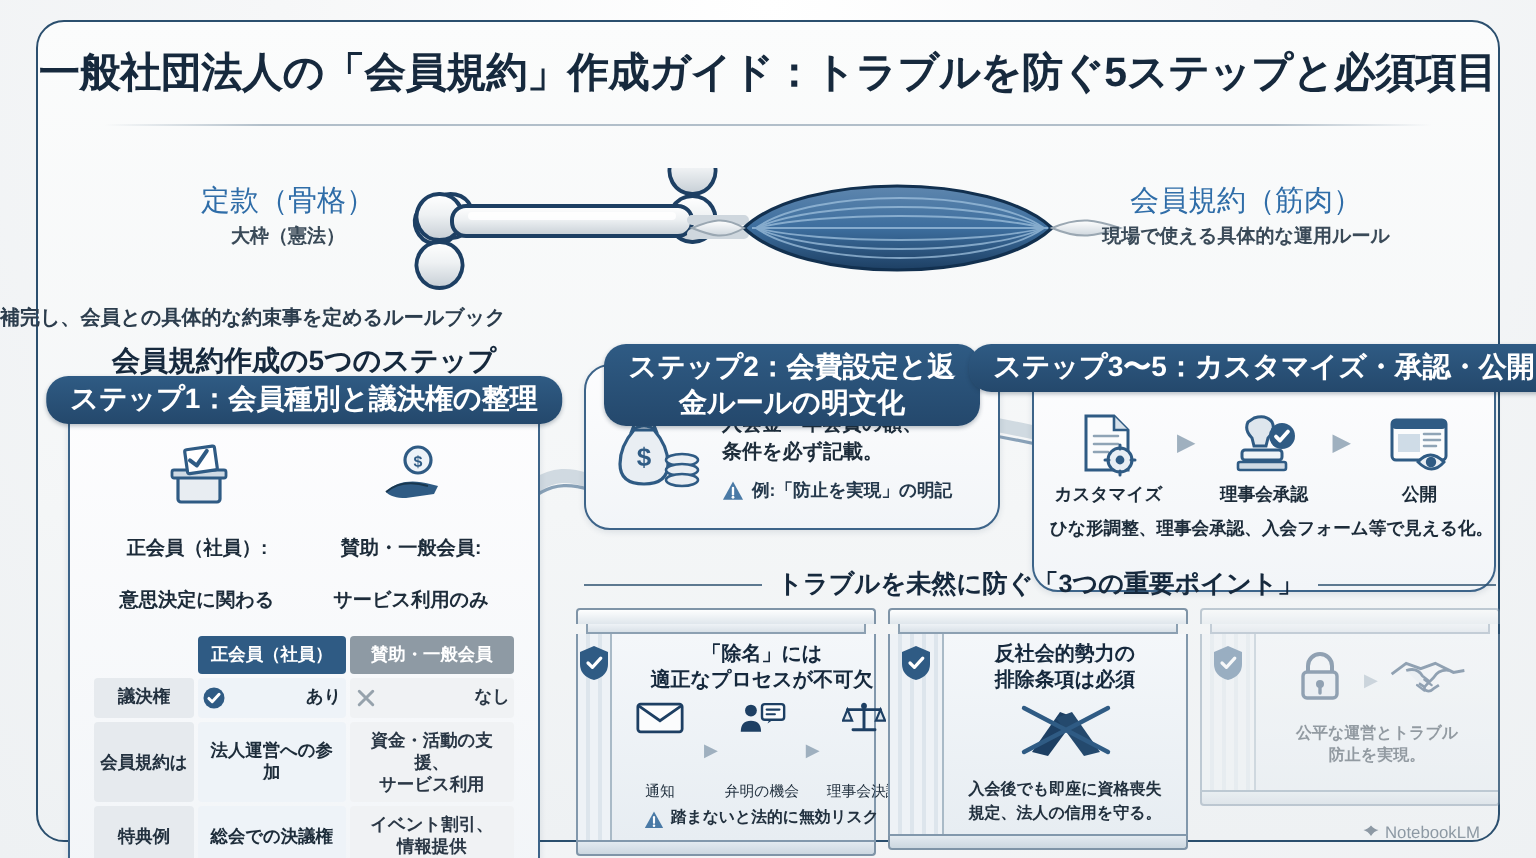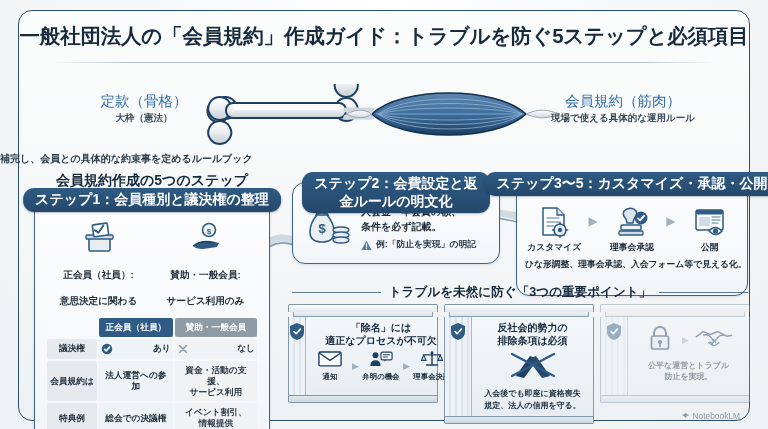--- a/index.html
+++ b/index.html
@@ -125,21 +125,21 @@
   }
   .col-left{
     width:26px;border-right:1px solid #a9bac7;
     background:repeating-linear-gradient(90deg,#eef2f6 0 4px,#dde5ec 4px 6px);
     display:flex;align-items:flex-start;justify-content:center;padding-top:5px;
   }
   .pillar-content{flex:1;padding:4px 5px 5px;text-align:center;}
   .p-title{font-size:10px;font-weight:bold;color:#16293d;line-height:1.32;}
   .p-icons{display:flex;align-items:center;justify-content:center;gap:3px;margin-top:3px;}
   .p-icons .cell{width:38px;text-align:center;}
-  .p-icons .cell .cap{font-size:7.4px;font-weight:bold;color:#22313f;margin-top:1px;white-space:nowrap;}
+  .p-icons .cell .cap{font-size:7.4px;font-weight:normal;color:#22313f;margin-top:19px;white-space:nowrap;}
   .p-icons .arr{color:#9fb0bf;font-size:9px;}
   .p-note{
     margin-top:3px;font-size:7.9px;font-weight:bold;color:#22313f;line-height:1.35;
     display:flex;align-items:center;justify-content:center;gap:3px;
   }
   .p-body-text{margin-top:4px;font-size:8px;font-weight:bold;color:#22313f;line-height:1.4;}
   .cap-base{
     height:6px;border:1px solid #7f94a7;border-top:none;border-radius:0 0 2px 2px;
     background:linear-gradient(180deg,#e3eaf0,#ccd7e0);
   }
@@ -424,20 +424,28 @@
               <svg width="22" height="17" viewBox="0 0 24 18">
                 <path d="M12 2 v13 M6 16 h12" stroke="#1d3f63" stroke-width="1.6" stroke-linecap="round"></path>
                 <path d="M3 5 h18" stroke="#1d3f63" stroke-width="1.5" stroke-linecap="round"></path>
                 <path d="M3 5 L0.5 11 h5 Z" fill="#dfe7ee" stroke="#1d3f63" stroke-width="1.2"></path>
                 <path d="M21 5 L18.5 11 h5 Z" fill="#dfe7ee" stroke="#1d3f63" stroke-width="1.2"></path>
                 <circle cx="12" cy="3" r="1.6" fill="#1d3f63"></circle>
               </svg>
               <div class="cap">理事会決議</div>
             </div>
           </div>
+          <div class="p-note">
+            <svg width="10" height="10" viewBox="0 0 14 14">
+              <path d="M7 1 L13.4 12.6 L0.6 12.6 Z" fill="#4a7aa6"></path>
+              <path d="M7 5 v4" stroke="#fff" stroke-width="1.5" stroke-linecap="round"></path>
+              <circle cx="7" cy="11" r="0.9" fill="#fff"></circle>
+            </svg>
+            <span>踏まないと法的に無効リスク</span>
+          </div>
         </div>
       </div>
       <div class="cap-base"></div>
     </div>
 
     <div class="pillar">
       <div class="cap-top"></div>
       <div class="cap-top2"></div>
       <div class="pillar-body">
         <div class="col-left">

